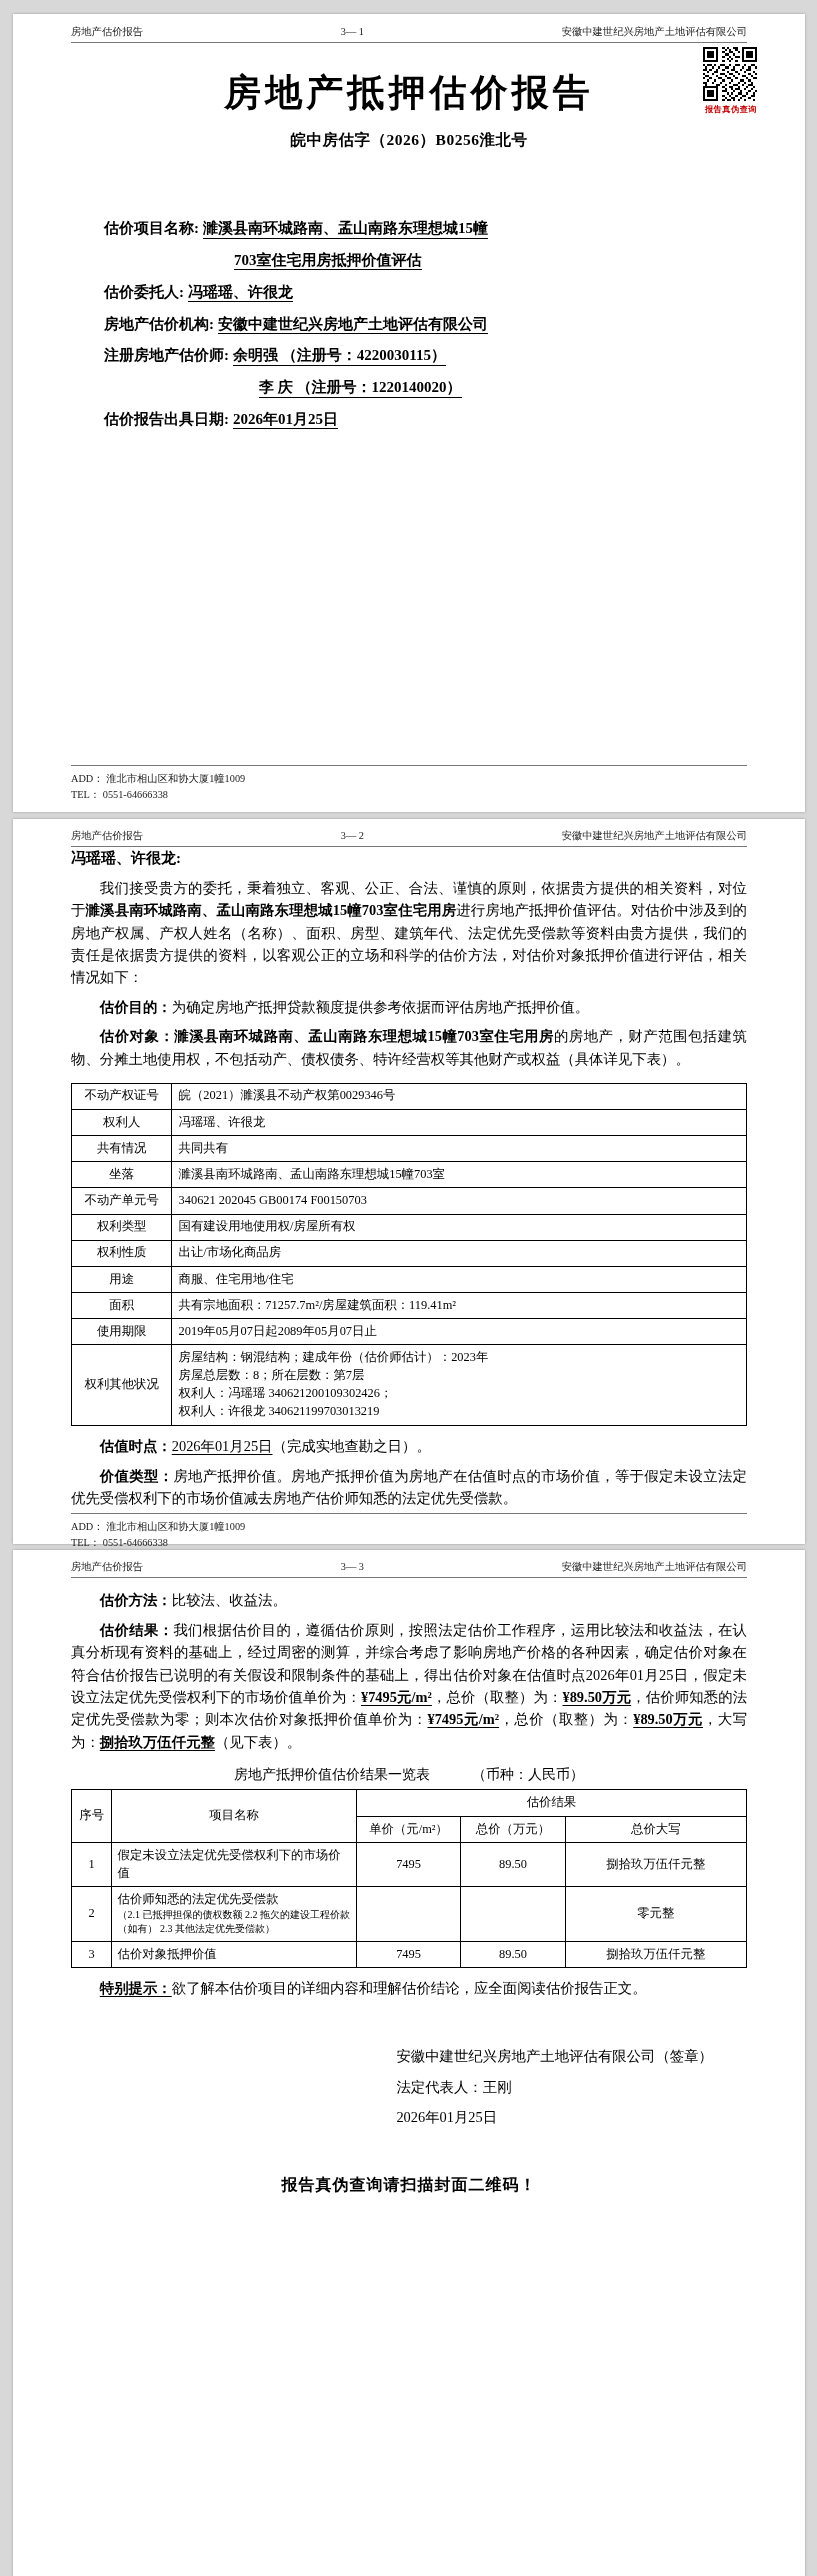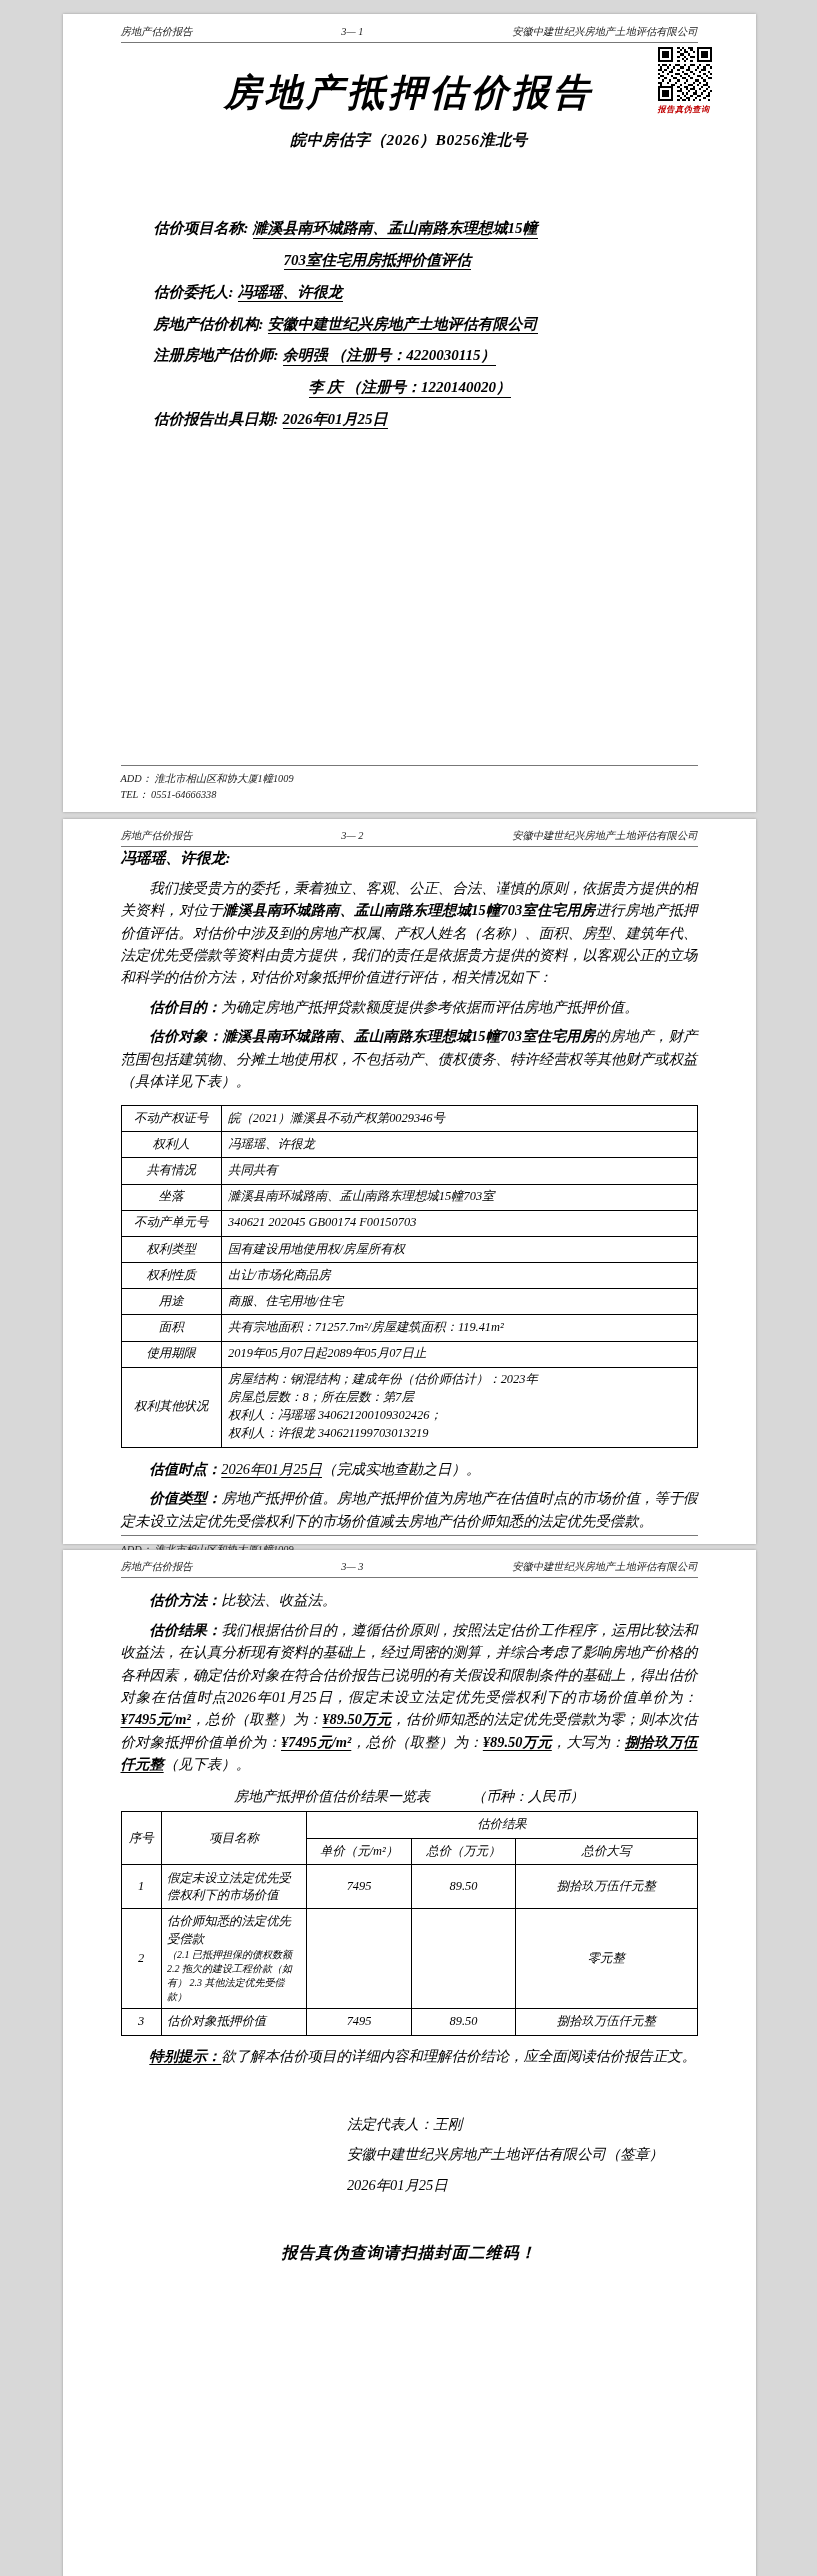--- a/index.html
+++ b/index.html
@@ -5,46 +5,45 @@
   html,body{margin:0;padding:0;}
   body{
     width:818px;
     background:#d8d8d8;
     font-family:"Liberation Serif","DejaVu Serif",serif;
     color:#000;
   }
   .doc{padding:14.4px 13px;}
   .page{
     position:relative;
-    width:693px;
+    width:792px;
     margin:0 auto 6.2px auto;
     background:#fff;
     box-sizing:border-box;
     padding:0 58px;
     display:flex;
     flex-direction:column;
     box-shadow:0 0 2.6px rgba(0,0,0,.28);
-    font-style:italic;
   }
   .p1{height:798px;}
   .p2{height:725px;}
   .p3{height:1705px;margin-bottom:0;}
 
   .page-header{
     display:flex;justify-content:space-between;align-items:baseline;
     padding:10.3px 0 3.1px 0;border-bottom:0.5px solid #777;
     font-size:10.3px;color:#222;flex:0 0 auto;
   }
   .page-footer{
     margin-top:auto;border-top:0.5px solid #777;
     padding:5.2px 0 9.3px 0;font-size:10.3px;color:#222;line-height:1.55;
   }
 
   
-  .qr-block{position:absolute;top:33px;right:40px;width:58px;text-align:left;}
+  .qr-block{position:absolute;top:33px;right:48px;width:58px;text-align:right;}
   .qr-label{font-size:8.2px;color:#c00000;font-weight:bold;margin-top:1px;letter-spacing:0.5px;}
   .cover-title{text-align:center;font-size:37px;font-weight:bold;letter-spacing:4.1px;margin-top:25px;}
   .cover-docno{text-align:center;font-size:15.5px;font-weight:bold;margin-top:12.4px;letter-spacing:0.5px;}
   .cover-fields{margin-top:66px;padding-left:33px;font-size:15px;font-weight:bold;}
   .field-row{margin-bottom:9.3px;line-height:1.5;}
   .u{border-bottom:1px solid #000;padding-bottom:1.5px;}
   .fr-indent{padding-left:130px;}
   .fr-indent2{padding-left:155px;}
   .f-label{margin-right:4.1px;}
 
@@ -281,22 +280,22 @@
           <td class="c-words">捌拾玖万伍仟元整</td>
         </tr>
       </tbody>
     </table>
 
     <div class="para" style="margin-top:9.3px;">
       <span class="plabel ud">特别提示：</span><span>欲了解本估价项目的详细内容和理解估价结论，应全面阅读估价报告正文。</span>
     </div>
 
     <div class="sign-block">
+      <div>安徽中建世纪兴房地产土地评估有限公司（签章）</div>
       <div>法定代表人：王刚</div>
-      <div>安徽中建世纪兴房地产土地评估有限公司（签章）</div>
       <div>2026年01月25日</div>
     </div>
 
     <div class="qr-notice">报告真伪查询请扫描封面二维码！</div>
 
   </div>
 
 </div>
 
 

